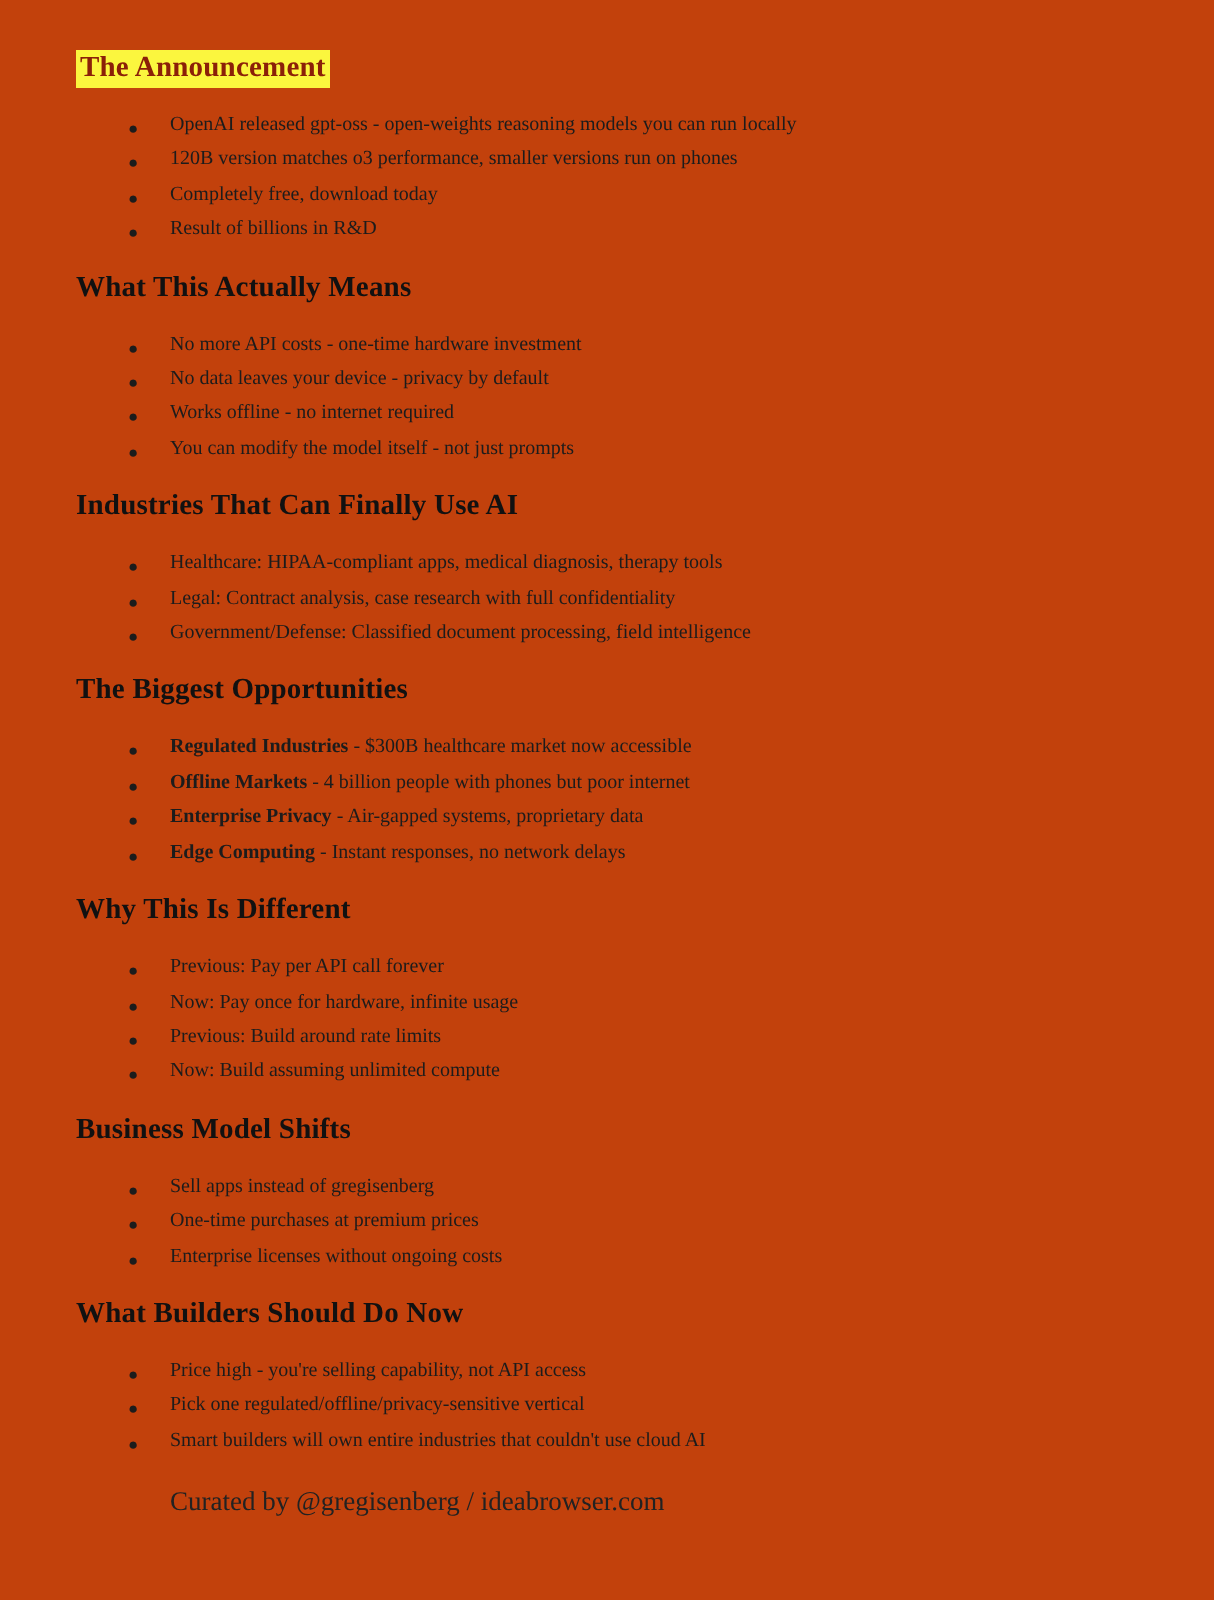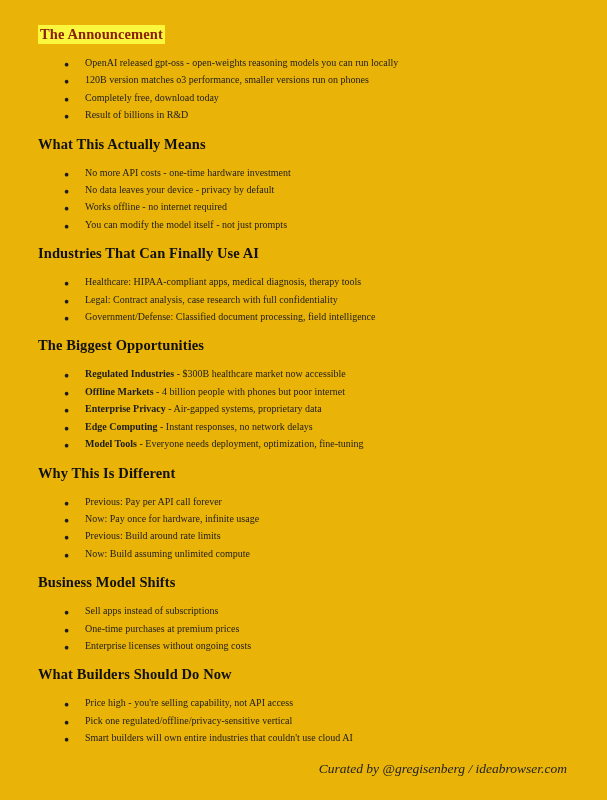--- a/index.html
+++ b/index.html
@@ -5,21 +5,21 @@
   html, body {
     margin: 0;
     padding: 0;
     background: #ffffff;
   }
   .page {
     position: relative;
     width: 607px;
     height: 800px;
     box-sizing: border-box;
-    background: #eab308;
+    background: #c2410c;
     padding: 26px 40px 0 38px;
     font-family: "Liberation Serif", "DejaVu Serif", serif;
     color: #1c1c1c;
     overflow: hidden;
   }
   .section-heading {
     font-size: 14.5px;
     font-weight: bold;
     margin: 0 0 12px 0;
     line-height: 16px;
@@ -47,23 +47,21 @@
     top: 2px;
     font-size: 8.5px;
     color: #1c1c1c;
   }
   ul.bullet-list li strong {
     font-weight: bold;
   }
   .footer-credit {
     margin: 14px 0 0 47px;
     font-size: 13.5px;
-    font-style: italic;
     color: #222222;
-    text-align: right;
   }
 </style>
 </head>
 <body>
 
 <div class="page">
   <div>
       <h2 class="section-heading"><span class="hl" style="background: rgb(251, 246, 62); color: rgb(139, 32, 8);">The Announcement</span></h2>
       <ul class="bullet-list">
         <li>OpenAI released gpt-oss - open-weights reasoning models you can run locally</li>
@@ -83,32 +81,31 @@
         <li>Healthcare: HIPAA-compliant apps, medical diagnosis, therapy tools</li>
         <li>Legal: Contract analysis, case research with full confidentiality</li>
         <li>Government/Defense: Classified document processing, field intelligence</li>
       </ul>
       <h2 class="section-heading">The Biggest Opportunities</h2>
       <ul class="bullet-list">
         <li><strong>Regulated Industries</strong><span> - $300B healthcare market now accessible</span></li>
         <li><strong>Offline Markets</strong><span> - 4 billion people with phones but poor internet</span></li>
         <li><strong>Enterprise Privacy</strong><span> - Air-gapped systems, proprietary data</span></li>
         <li><strong>Edge Computing</strong><span> - Instant responses, no network delays</span></li>
-        <li><strong>Model Tools</strong><span> - Everyone needs deployment, optimization, fine-tuning</span></li>
       </ul>
       <h2 class="section-heading">Why This Is Different</h2>
       <ul class="bullet-list">
         <li>Previous: Pay per API call forever</li>
         <li>Now: Pay once for hardware, infinite usage</li>
         <li>Previous: Build around rate limits</li>
         <li>Now: Build assuming unlimited compute</li>
       </ul>
       <h2 class="section-heading">Business Model Shifts</h2>
       <ul class="bullet-list">
-        <li>Sell apps instead of subscriptions</li>
+        <li>Sell apps instead of gregisenberg</li>
         <li>One-time purchases at premium prices</li>
         <li>Enterprise licenses without ongoing costs</li>
       </ul>
       <h2 class="section-heading">What Builders Should Do Now</h2>
       <ul class="bullet-list">
         <li>Price high - you're selling capability, not API access</li>
         <li>Pick one regulated/offline/privacy-sensitive vertical</li>
         <li>Smart builders will own entire industries that couldn't use cloud AI</li>
       </ul>
     </div>

